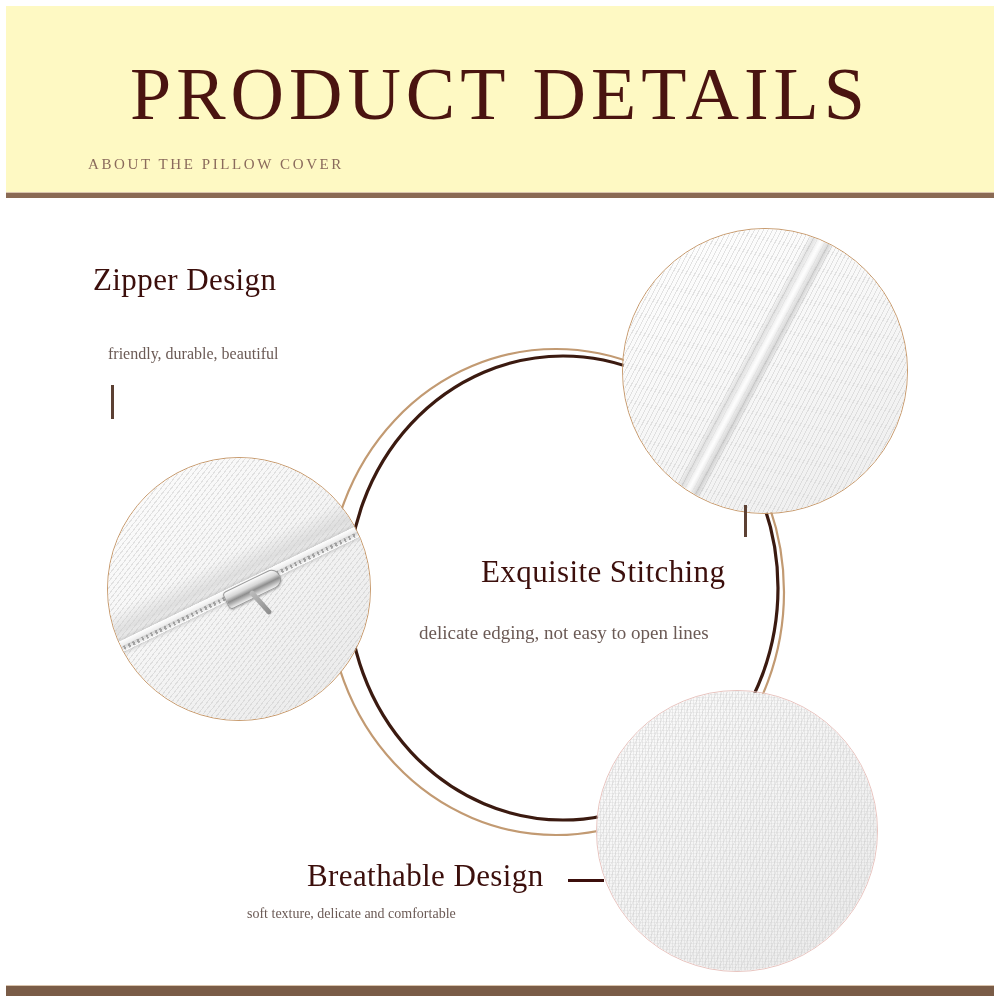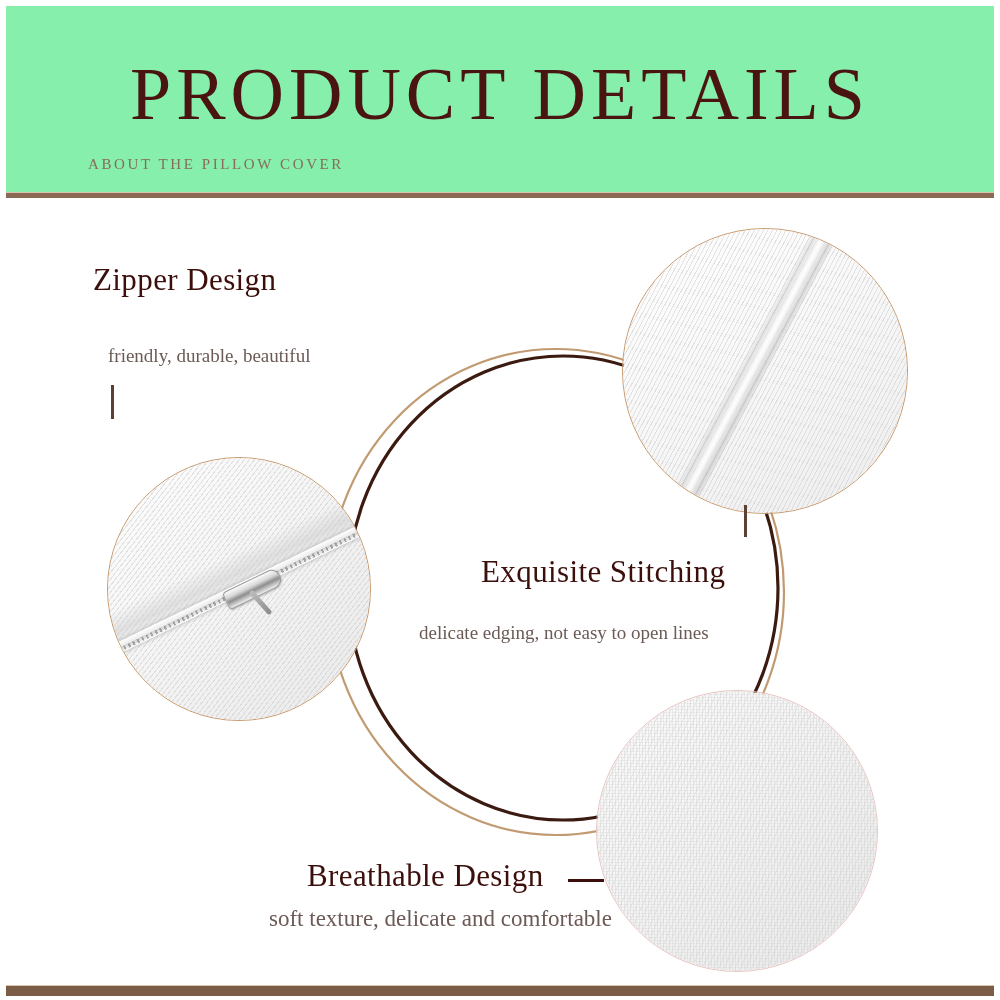--- a/index.html
+++ b/index.html
@@ -22,21 +22,21 @@
     overflow: hidden;
   }
 
   
   #header {
     position: absolute;
     left: 6px;
     top: 6px;
     width: 988px;
     height: 186px;
-    background: #86efac;
+    background: #fef9c3;
     overflow: hidden;
   }
   #header-title {
     position: absolute;
     left: 0;
     top: 48px;
     width: 988px;
     text-align: center;
     font-family: "Liberation Serif", "DejaVu Serif", serif;
     font-size: 74px;
@@ -269,21 +269,21 @@
     letter-spacing: 0.4px;
   }
   #zipper-desc-1 {
     left: 108px;
     top: 318px;
     font-size: 19px;
   }
   #zipper-desc-2 {
     left: 108px;
     top: 345px;
-    font-size: 19px;
+    font-size: 16px;
   }
   #zipper-tick {
     left: 111px;
     top: 385px;
     height: 34px;
   }
 
   
   #stitching-heading {
     left: 481px;
@@ -315,22 +315,21 @@
     position: absolute;
     left: 568px;
     top: 879px;
     width: 36px;
     height: 3px;
     background: #3c0f0c;
   }
   #linen-desc-1 {
     left: 247px;
     top: 906px;
-    font-size: 23px;
-    margin-left: 22px;
+    font-size: 14px;
   }
   #linen-desc-2 {
     left: 185px;
     top: 933px;
     font-size: 18px;
   }
 </style>
 </head>
 <body>
 

